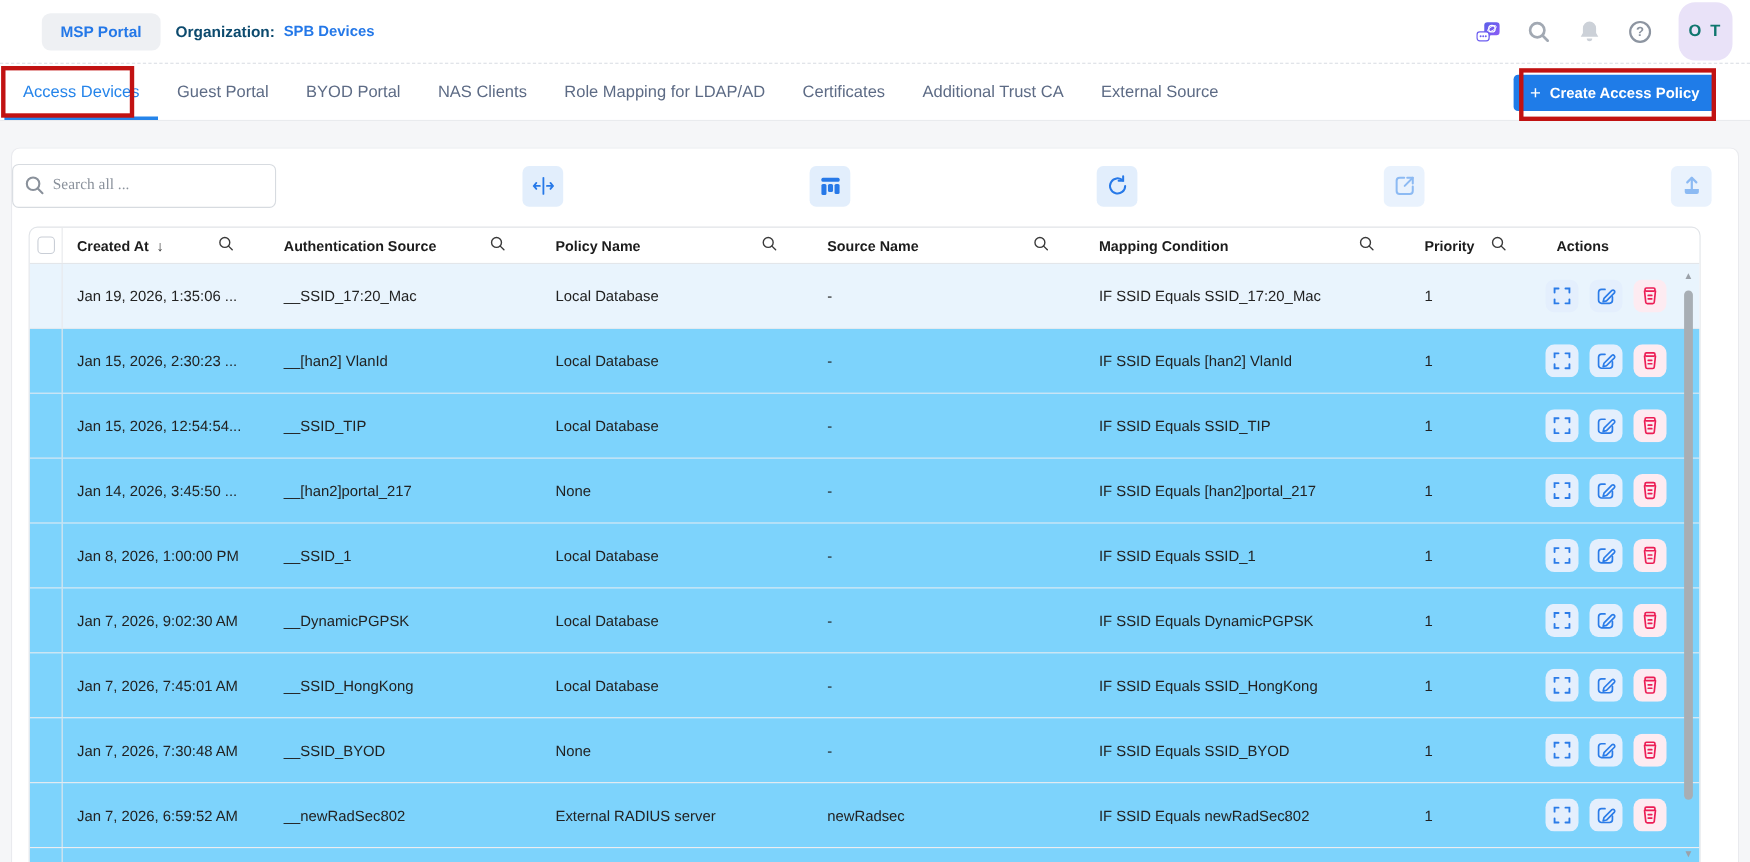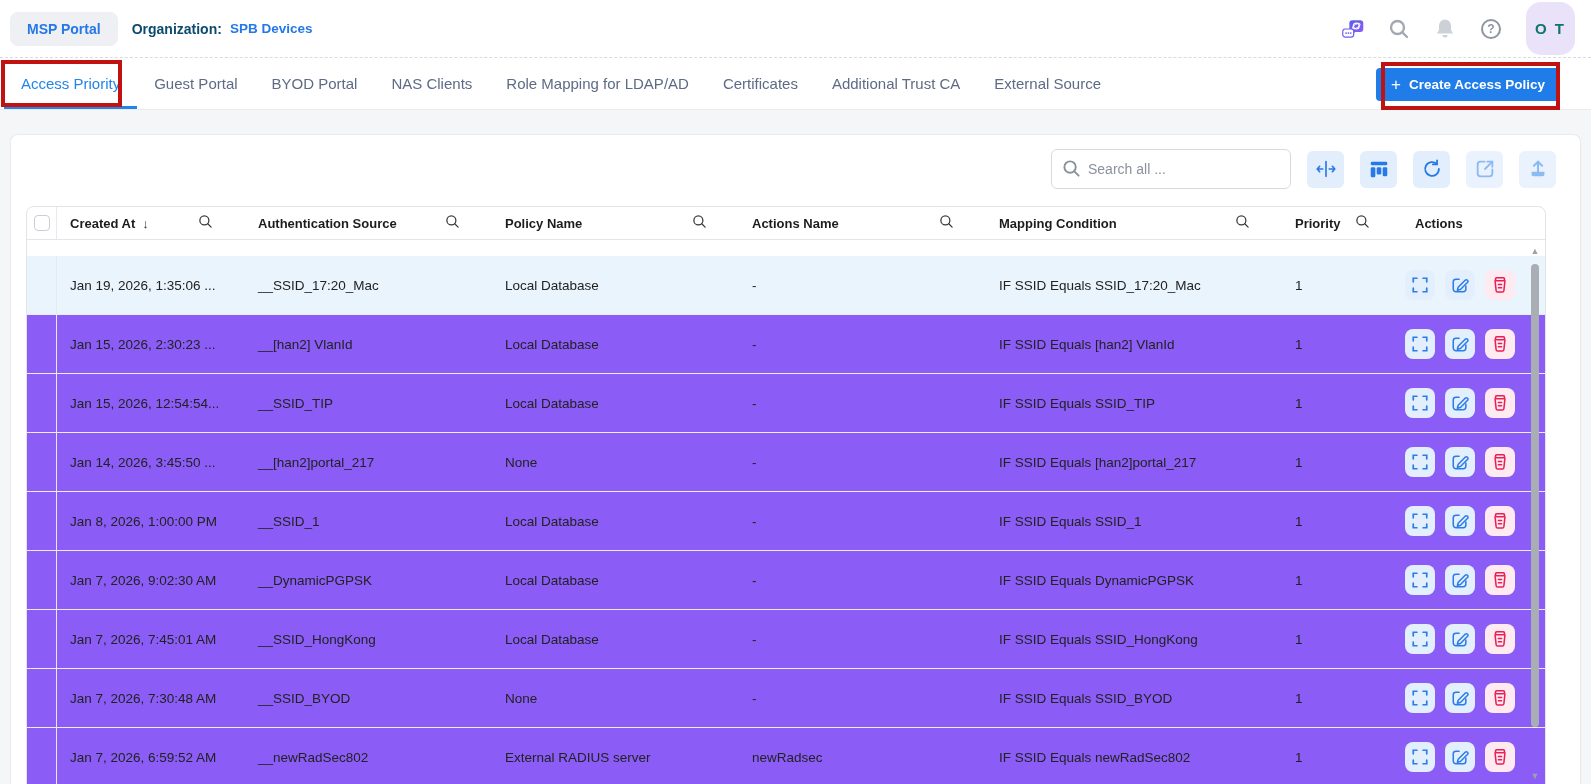--- a/index.html
+++ b/index.html
@@ -2,21 +2,21 @@
 <html><head>
 <meta charset="utf-8">
 <style>
   * { margin:0; padding:0; box-sizing:border-box; }
   html,body { width:1591px; height:784px; overflow:hidden; background:#fff;
     font-family:"Liberation Sans", sans-serif; }
 
   
   .topbar { height:57px; display:flex; align-items:center; padding:0 16px 0 10px; background:#fff; }
   .msp-chip { background:#eef0f3; color:#2478e8; font-weight:700; font-size:14px;
-    padding:9px 17px; border-radius:8px; border:none; cursor:pointer; }
+    padding:9px 17px; border-radius:8px; border:none; cursor:pointer;margin-left:28px; }
   .org-label { font-weight:700; color:#0c4a6e; font-size:14px; margin-left:14px; }
   .org-link { font-weight:700; color:#2478e8; font-size:13.5px; margin-left:8px; cursor:pointer; }
   .topbar-right { margin-left:auto; display:flex; align-items:center; gap:24px; }
   .ticon { width:22px; height:22px; display:flex; align-items:center; justify-content:center; cursor:pointer; }
   .help-circle { width:20px; height:20px; border:2px solid #8d95a1; border-radius:50%;
     color:#8d95a1; font-size:12px; font-weight:700; display:flex; align-items:center; justify-content:center; }
   .avatar { background:#e9e2f8; color:#0f766e; font-weight:700; font-size:15px; letter-spacing:2px;
     padding:18px 9px; border-radius:15px; cursor:pointer; }
 
   
@@ -33,21 +33,21 @@
   
   .anno { position:absolute; border:4px solid #c11212; pointer-events:none; z-index:40; }
   .anno-tab { left:1px; top:60px; width:121px; height:47px; }
   .anno-create { left:1381px; top:62px; width:179px; height:48px; }
 
   
   .content { background:#f5f6f8; height:674px; padding:24px 10px 0 10px; }
   .card { background:#fff; border:1px solid #e9eaee; border-bottom:none; border-radius:8px 8px 0 0;
     height:100%; position:relative; }
 
-  .toolbar { display:flex; justify-content:flex-end; align-items:center; padding:14px 24px 0 0; gap:16px; }
+  .toolbar { display:flex; justify-content:space-between; align-items:center; padding:14px 24px 0 0; gap:16px;font-family:Liberation Serif, serif; }
   .search-box { position:relative; width:240px; }
   .search-box input { width:100%; height:40px; border:1px solid #d7dbe0; border-radius:6px;
     padding:0 10px 0 36px; font-size:14px; color:#333; outline:none; font-family:inherit; }
   .search-box input::placeholder { color:#8a919b; }
   .search-box .mag { position:absolute; left:11px; top:10px; }
   .tbtn { width:37px; height:37px; border:none; border-radius:6px; background:#e2eefc;
     display:flex; align-items:center; justify-content:center; cursor:pointer; }
   .tbtn.light { background:#e9f2fd; }
 
   
@@ -57,22 +57,22 @@
     grid-template-columns:30px 188px 247px 247px 247px 296px 120px 1fr; }
   .thead { height:33px; border-bottom:1px solid #e3e6ea; align-items:center; }
   .hcell { display:flex; align-items:center; justify-content:space-between;
     padding:0 32px 0 13px; font-size:13px; font-weight:700; color:#1c1c1c; height:100%; }
   .hcell .hleft { display:flex; align-items:flex-start; gap:7px; }
   .hcell.no-search { justify-content:flex-start; }
   .sort-arrow { font-size:13px; font-weight:400; color:#333; }
   .cb-cell { display:flex; align-items:center; justify-content:center;
     border-right:1px solid #e7e9ec; height:100%; }
   .checkbox { width:16px; height:16px; border:1.5px solid #c9ced6; border-radius:4px; background:#fff; cursor:pointer; }
-  .trow { height:59px; border-bottom:1px solid #ededf0; align-items:center; background:#8b5cf6; }
-  .trow.highlighted { background:#e9f4fd;margin-top:16px; }
+  .trow { height:59px; border-bottom:1px solid #ededf0; align-items:center; background:#7dd3fc; }
+  .trow.highlighted { background:#e9f4fd; }
   .cell { padding-left:13px; font-size:13.5px; color:#222; overflow:hidden; white-space:nowrap; }
   .actions-cell { display:flex; gap:10px; padding-left:3px; }
   .abtn { width:30px; height:30px; border:none; border-radius:8px; display:flex;
     align-items:center; justify-content:center; cursor:pointer; }
   .abtn.blue { background:#e4effd; }
   .abtn.red { background:#fdebf1; }
   .trow.partial { height:59px; }
 
   
   .vscroll { position:absolute; right:3px; top:37px; bottom:0; width:14px; display:flex;
@@ -122,21 +122,21 @@
     <span class="ticon">
       <span class="help-circle">?</span>
     </span>
     <span class="avatar">O T</span>
   </div>
 </div>
 
 <div class="tabbar">
   <div style="display:flex;">
   <div class="tab active">
-    <span>Access Priority</span>
+    <span>Access Devices</span>
   </div>
 
   <div class="tab">
     <span>Guest Portal</span>
   </div>
 
   <div class="tab">
     <span>BYOD Portal</span>
   </div>
 
@@ -259,21 +259,21 @@
     <span class="col-search">
       <svg width="15" height="15" viewBox="0 0 20 20" fill="none" stroke="#3a3a3a" stroke-width="1.7" stroke-linecap="round">
         <circle cx="8.5" cy="8.5" r="6"></circle>
                 <path d="M13 13 L17.5 17.5"></path>
       </svg>
     </span>
   </div>
 
   <div class="hcell">
     <span class="hleft">
-      <span>Actions Name</span>
+      <span>Source Name</span>
 
     </span>
     <span class="col-search">
       <svg width="15" height="15" viewBox="0 0 20 20" fill="none" stroke="#3a3a3a" stroke-width="1.7" stroke-linecap="round">
         <circle cx="8.5" cy="8.5" r="6"></circle>
                 <path d="M13 13 L17.5 17.5"></path>
       </svg>
     </span>
   </div>
 

